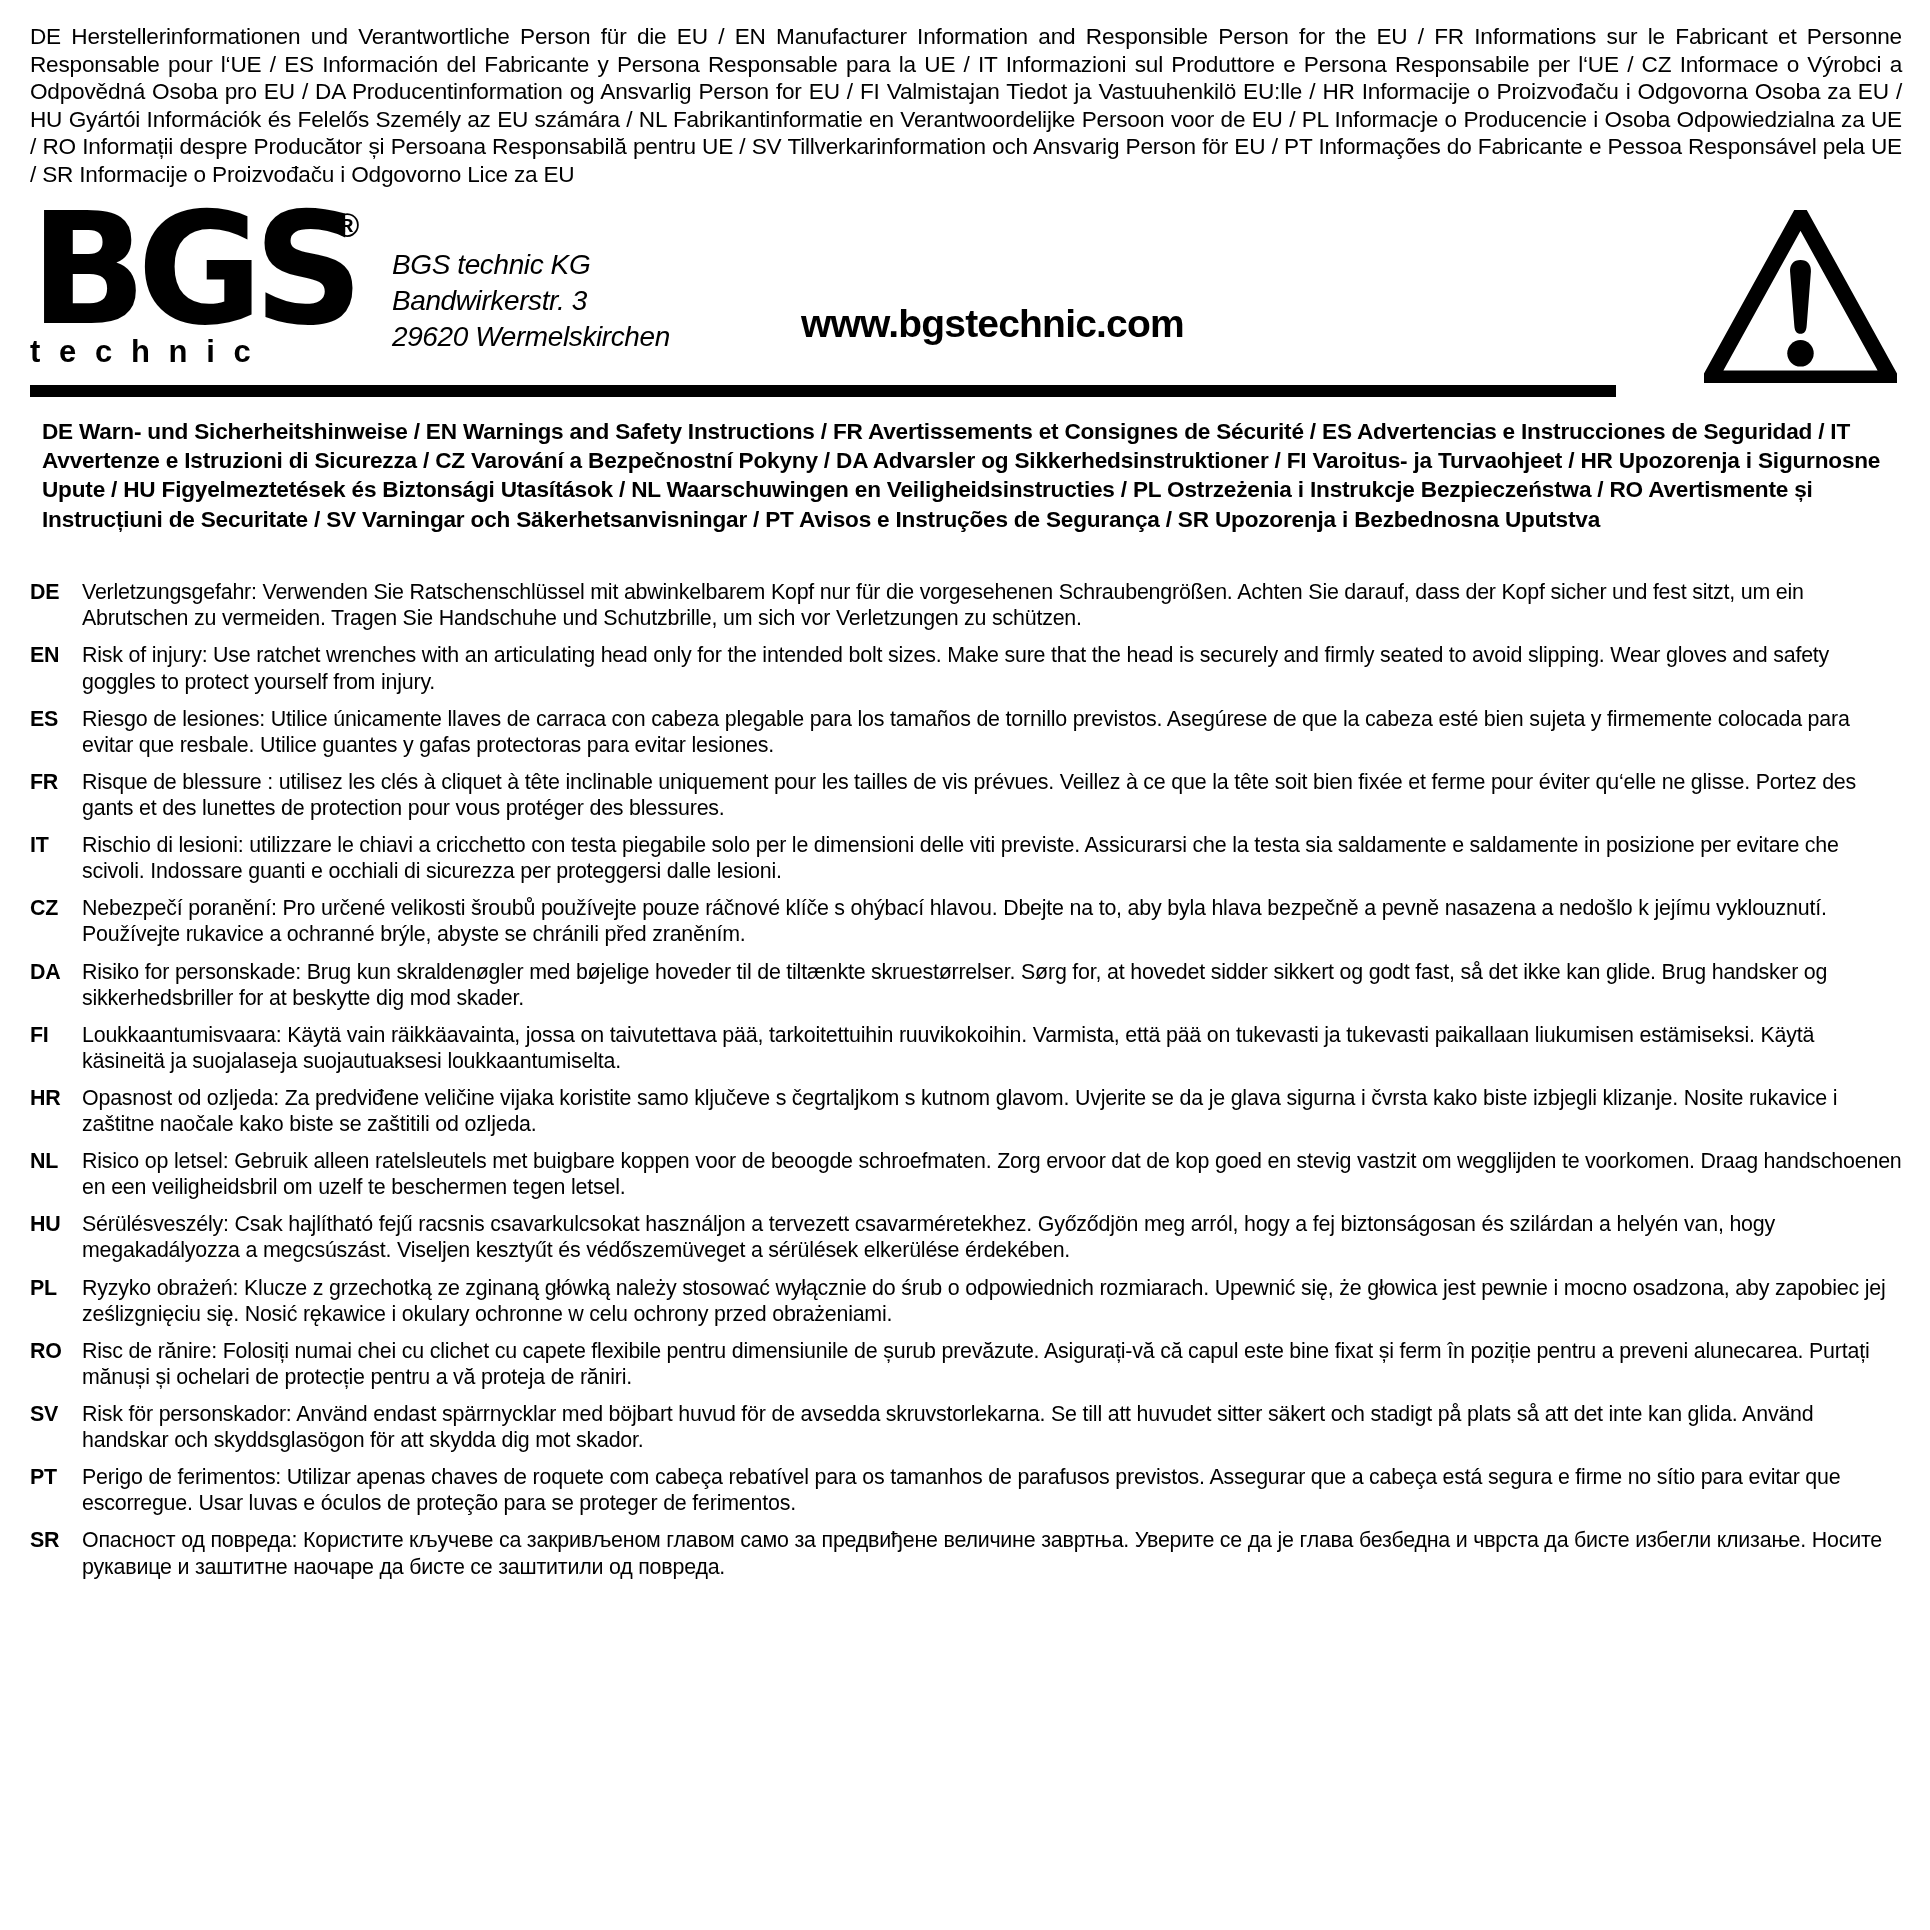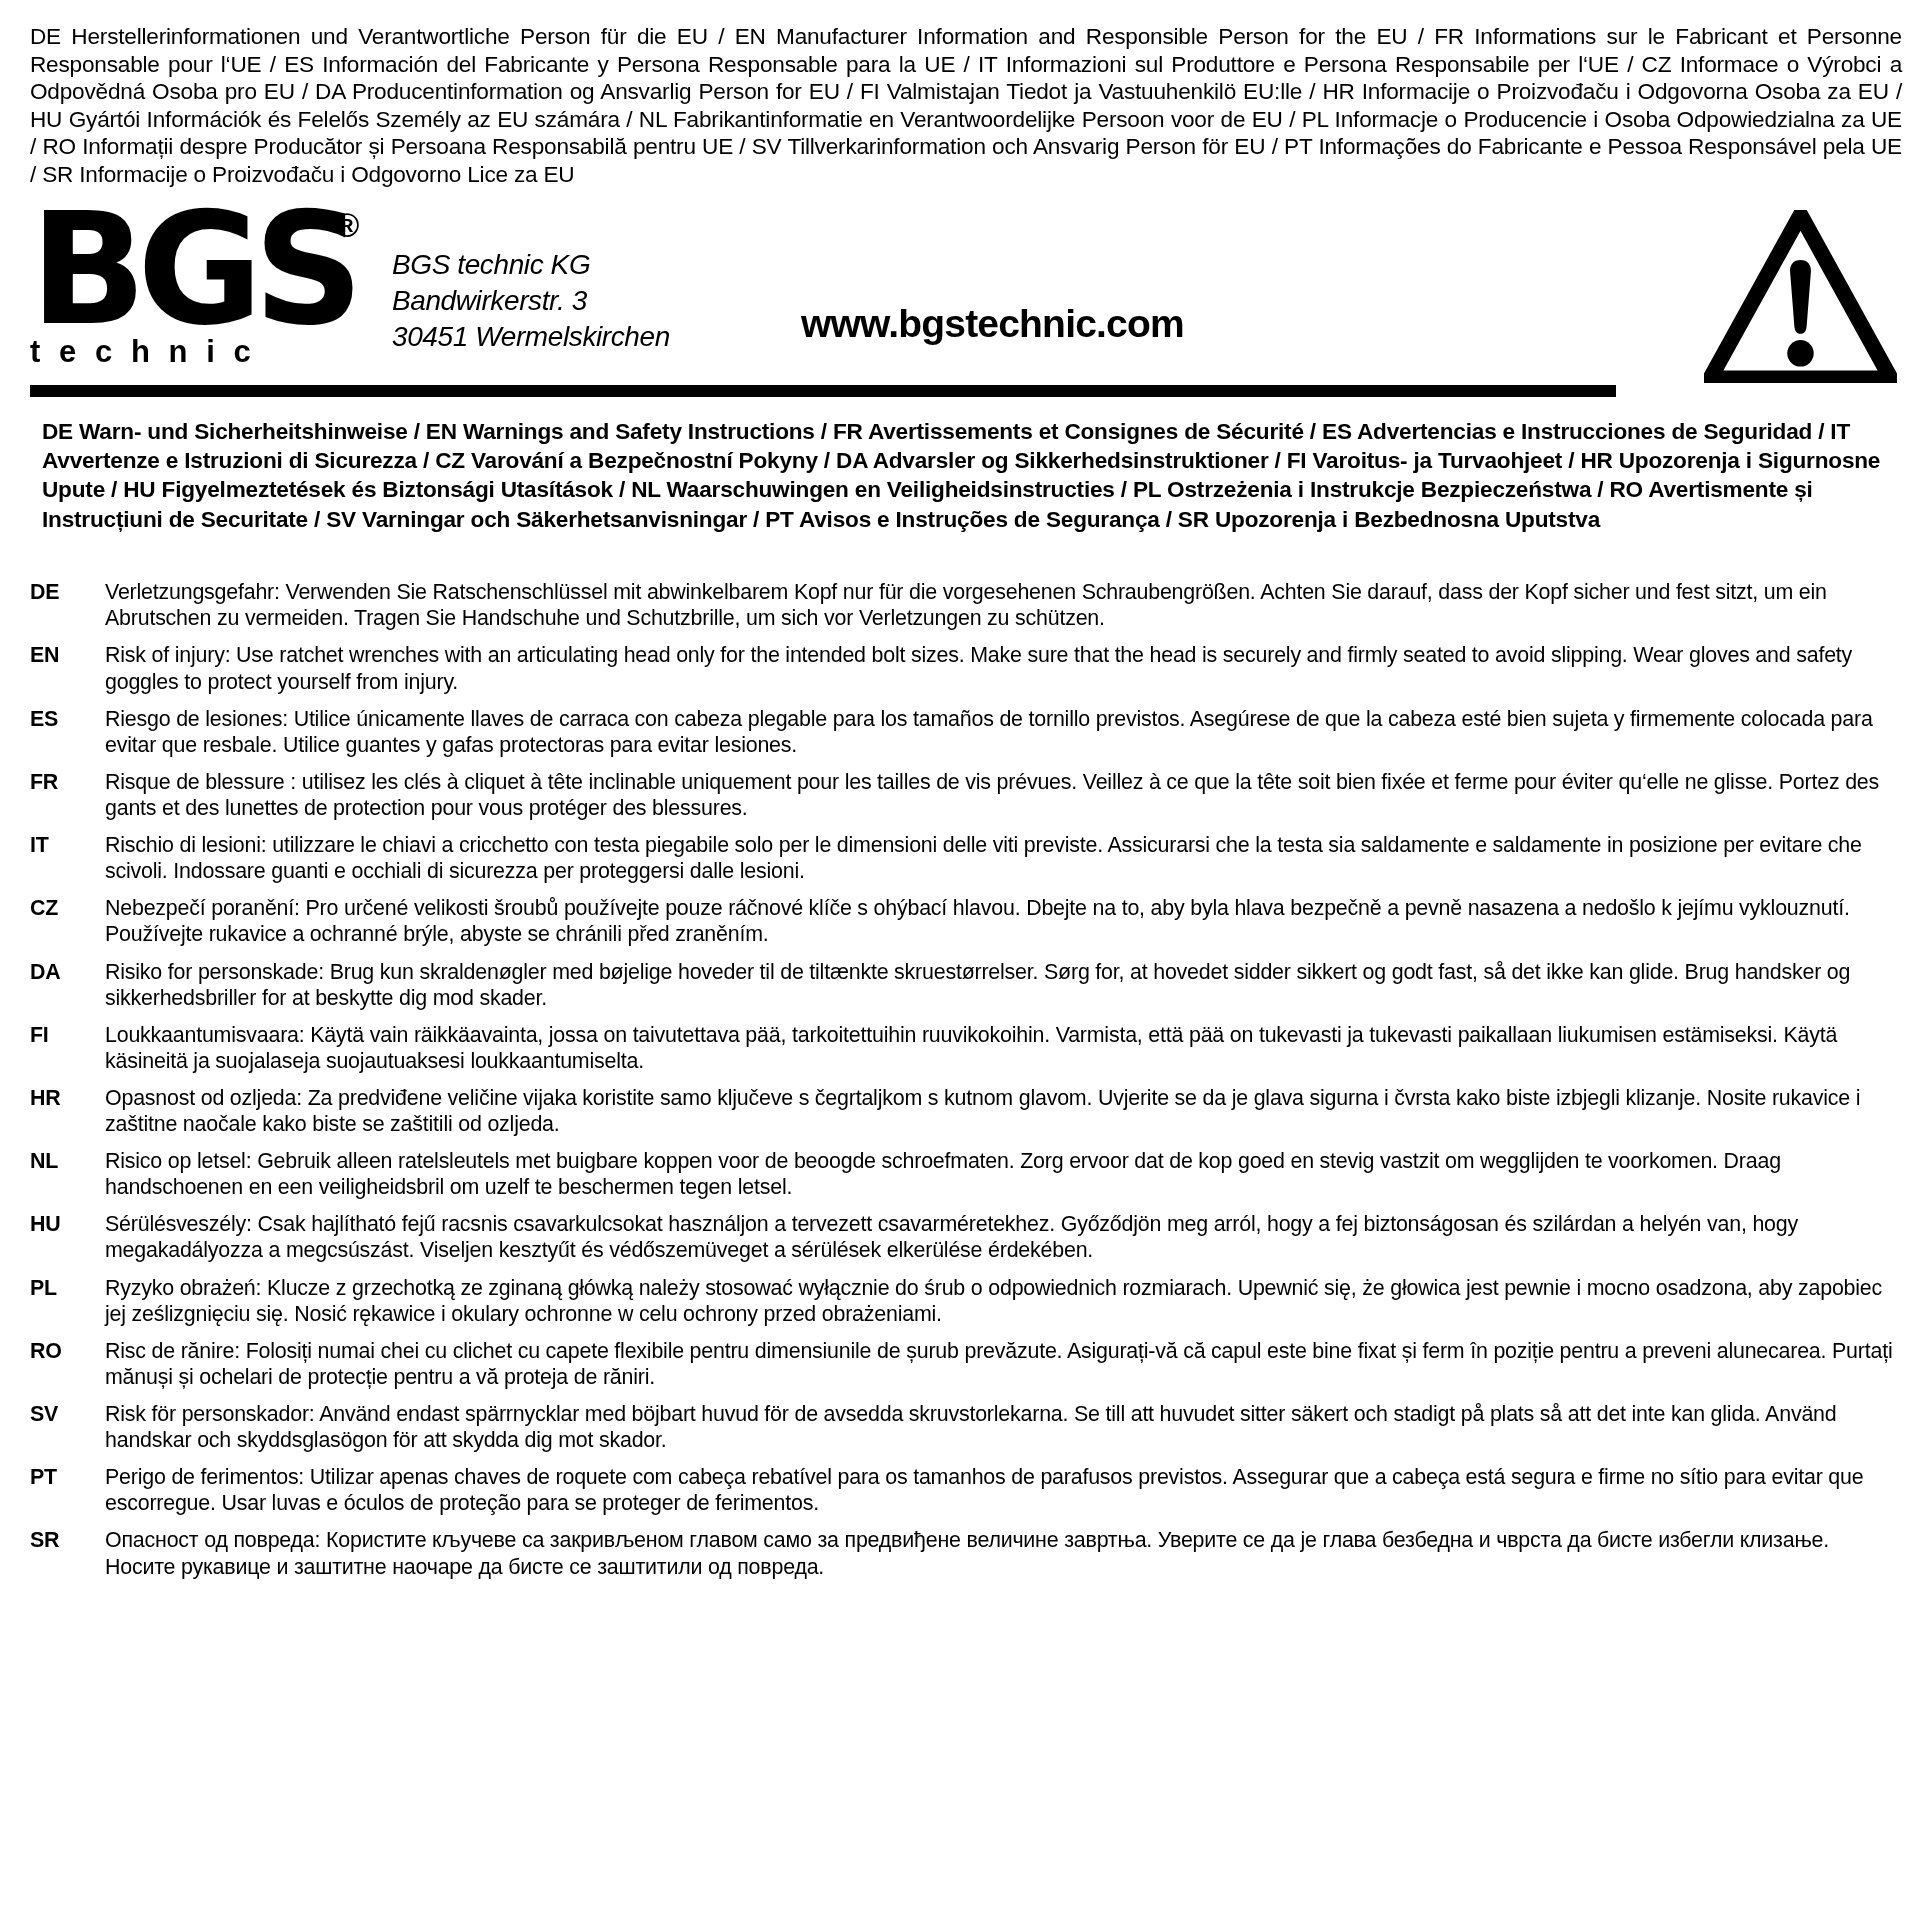--- a/index.html
+++ b/index.html
@@ -104,21 +104,21 @@
     margin: 20px 0 0 12px;
     letter-spacing: -0.2px;
   }
 
   .warnings-list {
     margin-top: 45px;
   }
   .warning-row {
     display: grid;
     grid-template-columns: 48px 1fr;
-    column-gap: 27px;
+    column-gap: 4px;
     margin-bottom: 11px;
     font-size: 21.4px;
     line-height: 1.22;
     letter-spacing: -0.2px;
   }
   .warning-code { font-weight: bold; }
   .warning-text { text-align: left; }
 
   .tri-svg { display: block; }
 </style>
@@ -133,21 +133,21 @@
 
     <div class="logo">
       <span class="logo-main">BGS</span>
       <span class="logo-reg">®</span>
       <div class="logo-sub">technic</div>
     </div>
 
     <div class="addr-col">
       <div>BGS technic KG</div>
       <div>Bandwirkerstr. 3</div>
-      <div>30451 Wermelskirchen</div>
+      <div>29620 Wermelskirchen</div>
     </div>
 
 
     <div class="website">www.bgstechnic.com</div>
 
     <div class="triangle-wrap">
       <svg class="tri-svg" width="193" height="173" viewBox="0 0 124 111" aria-hidden="true">
         <path d="M62 3 L120 108 L4 108 Z" fill="#ffffff" stroke="#000000" stroke-width="10" stroke-linejoin="miter"></path>
         <path d="M62 32 C66.5 32 69 35 68.7 39.5 L66 74 C65.7 78 64.5 79.5 62 79.5 C59.5 79.5 58.3 78 58 74 L55.3 39.5 C55 35 57.5 32 62 32 Z" fill="#000000"></path>
         <circle cx="62" cy="92" r="8.5" fill="#000000"></circle>

